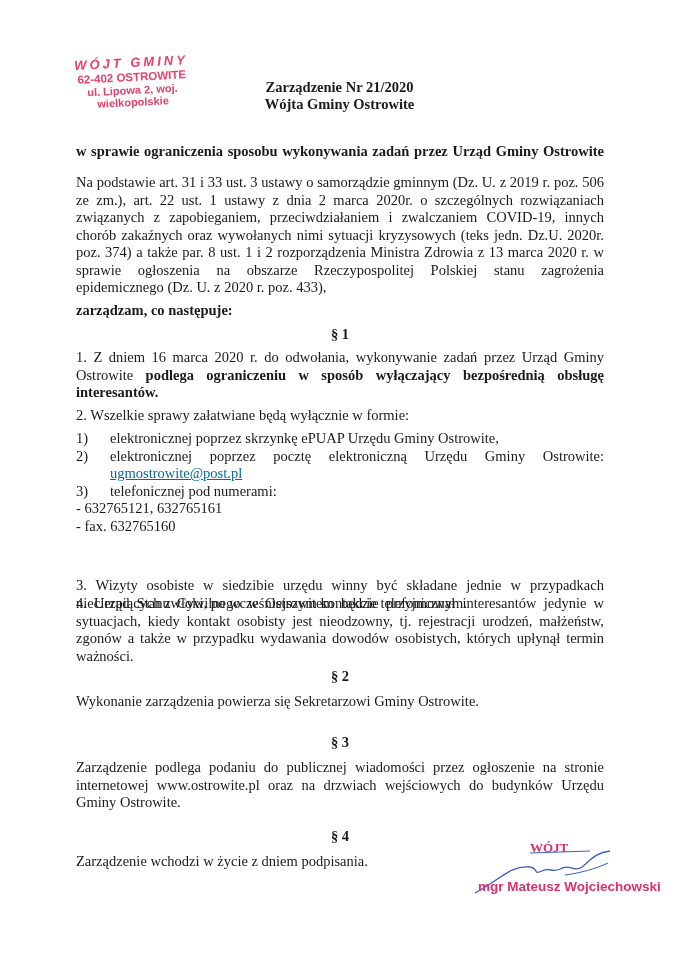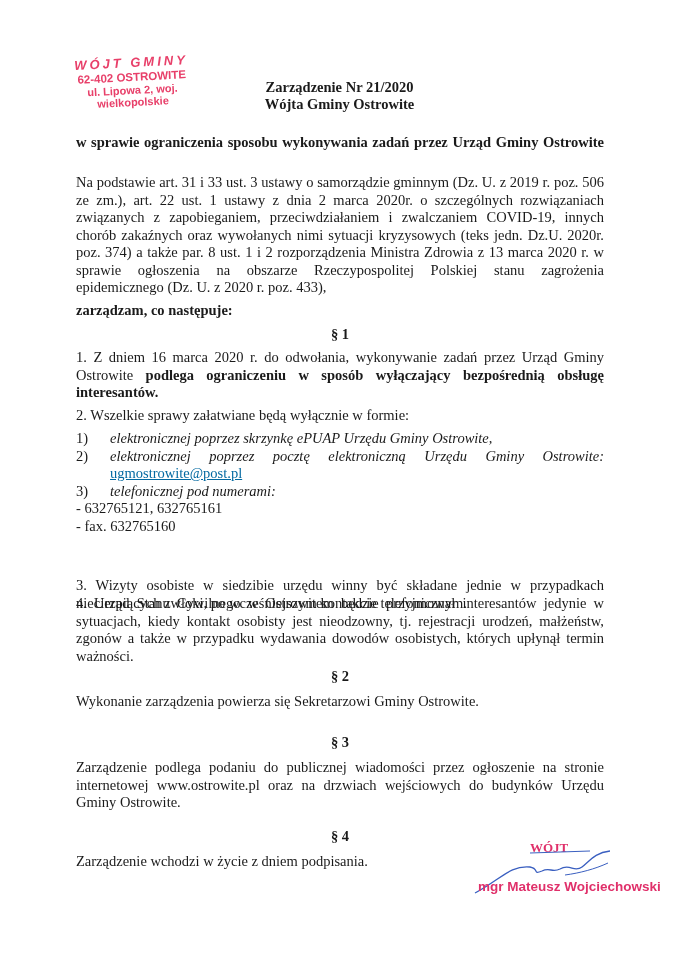--- a/index.html
+++ b/index.html
@@ -4,28 +4,28 @@
 <style>
   html, body { margin: 0; padding: 0; background: #ffffff; }
   body { width: 679px; height: 960px; position: relative; overflow: hidden;
          font-family: "Liberation Serif", "DejaVu Serif", serif; color: #1a1a1a; }
   .stamp { position: absolute; left: 52px; top: 55px; width: 160px; transform: rotate(-3deg);
            font-family: "Liberation Sans", "DejaVu Sans", sans-serif; color: #e8406a; text-align: center; }
   .stamp .l1 { font-size: 13px; font-weight: bold; font-style: italic; letter-spacing: 3px; }
   .stamp .l2 { font-size: 11.5px; font-weight: bold; margin-top: 1px; }
   .stamp .l3 { font-size: 11px; font-weight: bold; margin-top: 1px; }
   .title { position: absolute; left: 0; width: 679px; top: 79px; text-align: center; font-weight: bold; font-size: 14.5px; line-height: 17px; }
-  .subject { position: absolute; left: 76px; width: 528px; top: 134px; font-weight: bold; font-size: 14.5px;
+  .subject { position: absolute; left: 76px; width: 528px; top: 143px; font-weight: bold; font-size: 14.5px;
              text-align: justify; text-align-last: justify; }
   .p { position: absolute; left: 76px; width: 528px; font-size: 14.5px; line-height: 17.5px; text-align: justify; }
   .last-justify { text-align-last: justify; }
   .center { text-align: center; font-weight: bold; }
   .list-row { display: flex; }
   .list-num { width: 34px; flex: none; }
-  .list-text { flex: 1; text-align: justify; font-style: italic; }
+  .list-text { flex: 1; text-align: justify; }
   .link { color: #0369a1; text-decoration: underline; }
   b { font-weight: bold; }
   .sig { position: absolute; left: 530px; top: 840px; font-size: 13px; color: #e0306a; font-weight: bold; }
   .sig-name { position: absolute; left: 478px; top: 879px; font-size: 13.5px; color: #e0306a; font-weight: bold;
               font-family: "Liberation Sans", "DejaVu Sans", sans-serif; }
   .signature { position: absolute; left: 470px; top: 845px; width: 150px; height: 55px; }
 </style>
 </head>
 <body>
 

